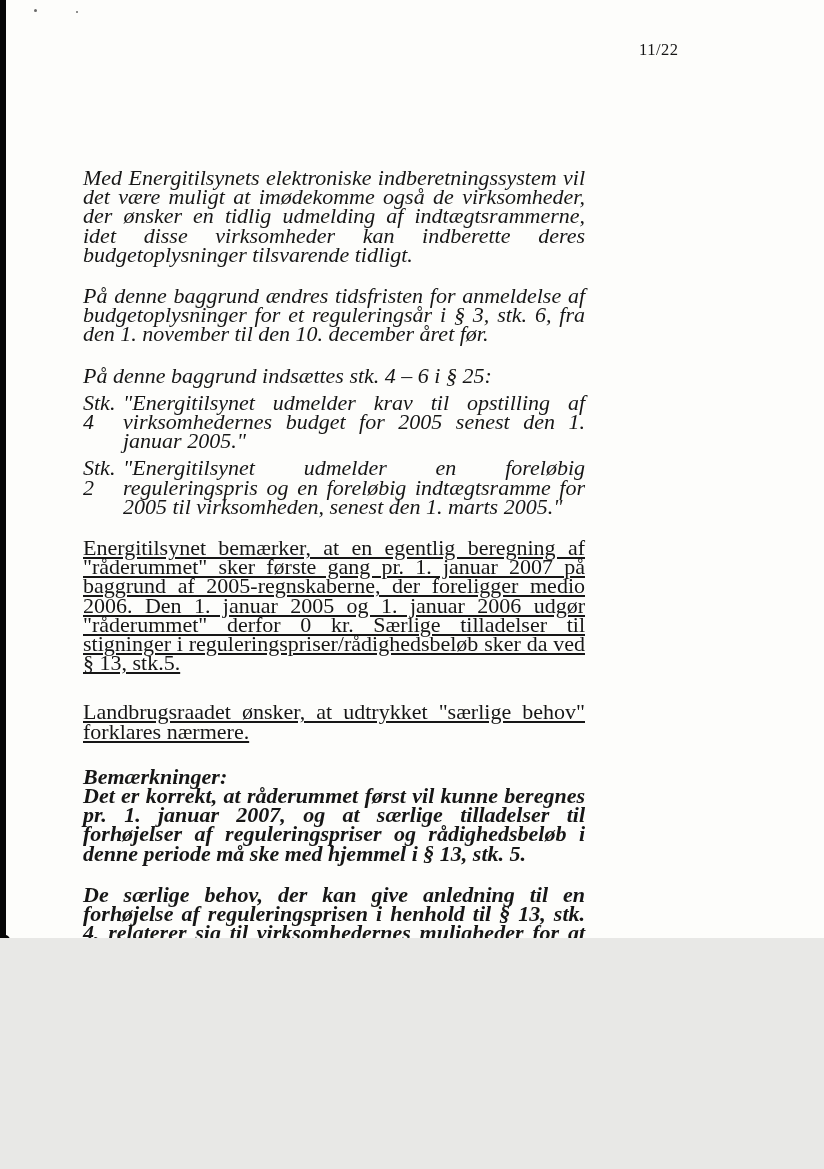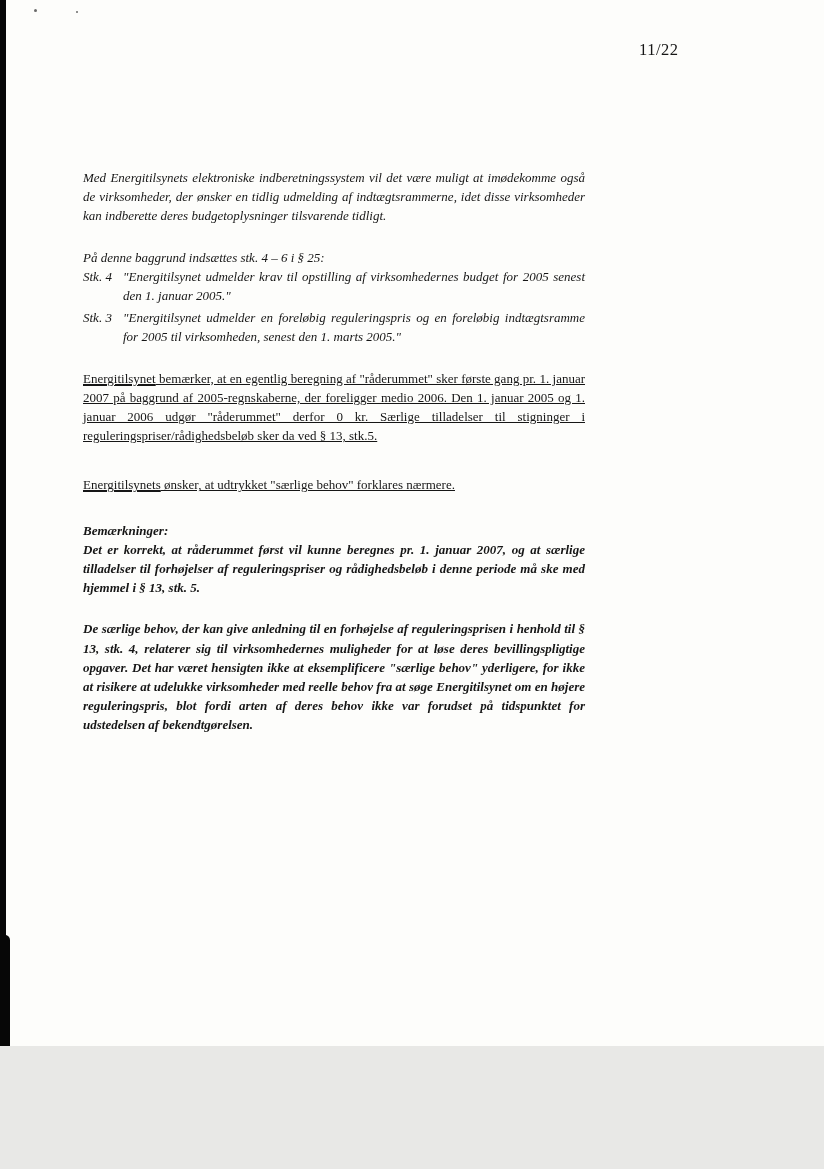--- a/index.html
+++ b/index.html
@@ -1,19 +1,19 @@
 <!DOCTYPE html>
 <html lang="da"><head>
 <meta charset="utf-8">
 <style>
   html, body { margin: 0; padding: 0; background: #e8e8e6; }
   .page {
     position: relative;
     width: 824px;
-    height: 1046px;
+    height: 938px;
     background: #fdfdfb;
     font-family: "Liberation Serif", serif;
     color: #161616;
     overflow: hidden;
     margin: 0 auto;
   }
   
   .edge-left {
     position: absolute; left: 0; top: 0;
     width: 6px; height: 1169px; background: #070707;
@@ -39,36 +39,36 @@
   .noise2 { left: 596px; top: 1087px; width: 214px; border-bottom-color: #c3c3bb; }
 
   
   .page-number {
     position: absolute; left: 639px; top: 40px;
     font-size: 16.5px; letter-spacing: 0.5px;
   }
   .content {
     position: absolute; left: 83px; top: 168px;
     width: 502px;
-    font-size: 13px; line-height: 19.2px;
+    font-size: 22px; line-height: 19.2px;
     text-align: justify;
   }
   .content p { margin: 0 0 22px 0; }
   .italic { font-style: italic; }
   .bold-italic { font-style: italic; font-weight: bold; }
   .roman { font-style: normal; font-weight: normal; text-decoration: underline; }
   .no-gap { margin-bottom: 0 !important; }
   .heading-ad { margin-bottom: 0 !important; }
   .heading-bem { margin-bottom: 0 !important; }
   .para-energi { margin-bottom: 30px !important; }
   .para-landbrug { margin-bottom: 26px !important; }
   .underline { text-decoration: underline; text-underline-offset: 2px; }
 
   .stk-list { margin: 0 0 22px 0; }
-  .stk-item { display: flex; margin-bottom: 3px; }
+  .stk-item { display: flex; margin-bottom: 3px; margin-top: 8px; }
   .stk-label { flex: 0 0 40px; font-style: italic; }
   .stk-text { flex: 1 1 auto; font-style: italic; text-align: justify; }
 </style>
 </head>
 <body>
 
 <div class="page">
 
   <div class="edge-left"></div>
   <div class="edge-left-lower"></div>
@@ -77,39 +77,40 @@
   <div class="speck speck2"></div>
   <div class="noise noise1"></div>
   <div class="noise noise2"></div>
 
   <div class="page-number">11/22</div>
 
   <div class="content">
 
     <p class="italic">Med Energitilsynets elektroniske indberetningssystem vil det være muligt at imødekomme også de virksomheder, der ønsker en tidlig udmelding af indtægtsrammerne, idet disse virksomheder kan indberette deres budgetoplysninger tilsvarende tidligt.</p>
 
+    <p class="italic">På denne baggrund ændres tidsfristen for anmeldelse af budgetoplysninger for et reguleringsår i § 3, stk. 6, fra den 1. november til den 10. december året før.</p>
 
 
     <p class="italic no-gap">På denne baggrund indsættes stk. 4 – 6 i § 25:</p>
 
     <div class="stk-list">
       <div class="stk-item">
         <span class="stk-label">Stk. 4</span>
         <span class="stk-text">"Energitilsynet udmelder krav til opstilling af virksomhedernes budget for 2005 senest den 1. januar 2005."</span>
       </div>
       <div class="stk-item">
-        <span class="stk-label">Stk. 3</span>
+        <span class="stk-label">Stk. 2</span>
         <span class="stk-text">"Energitilsynet udmelder en foreløbig reguleringspris og en foreløbig indtægtsramme for 2005 til virksomheden, senest den 1. marts 2005."</span>
       </div>
     </div>
 
 
     <p class="roman para-energi"><span class="underline">Energitilsynet</span><span> bemærker, at en egentlig beregning af "råderummet" sker første gang pr. 1. januar 2007 på baggrund af 2005-regnskaberne, der foreligger medio 2006. Den 1. januar 2005 og 1. januar 2006 udgør "råderummet" derfor 0 kr. Særlige tilladelser til stigninger i reguleringspriser/rådighedsbeløb sker da ved § 13, stk.5.</span></p>
 
-    <p class="roman para-landbrug"><span class="underline">Energitilsynets</span><span> ønsker, at udtrykket "særlige behov" forklares nærmere.</span></p>
+    <p class="roman para-landbrug"><span class="underline">Landbrugsraadet</span><span> ønsker, at udtrykket "særlige behov" forklares nærmere.</span></p>
 
     <p class="bold-italic heading-bem">Bemærkninger:</p>
 
     <p class="bold-italic">Det er korrekt, at råderummet først vil kunne beregnes pr. 1. januar 2007, og at særlige tilladelser til forhøjelser af reguleringspriser og rådighedsbeløb i denne periode må ske med hjemmel i § 13, stk. 5.</p>
 
     <p class="bold-italic">De særlige behov, der kan give anledning til en forhøjelse af reguleringsprisen i henhold til § 13, stk. 4, relaterer sig til virksomhedernes muligheder for at løse deres bevillingspligtige opgaver. Det har været hensigten ikke at eksemplificere "særlige behov" yderligere, for ikke at risikere at udelukke virksomheder med reelle behov fra at søge Energitilsynet om en højere reguleringspris, blot fordi arten af deres behov ikke var forudset på tidspunktet for udstedelsen af bekendtgørelsen.</p>
 
 
   </div>
 </div>

